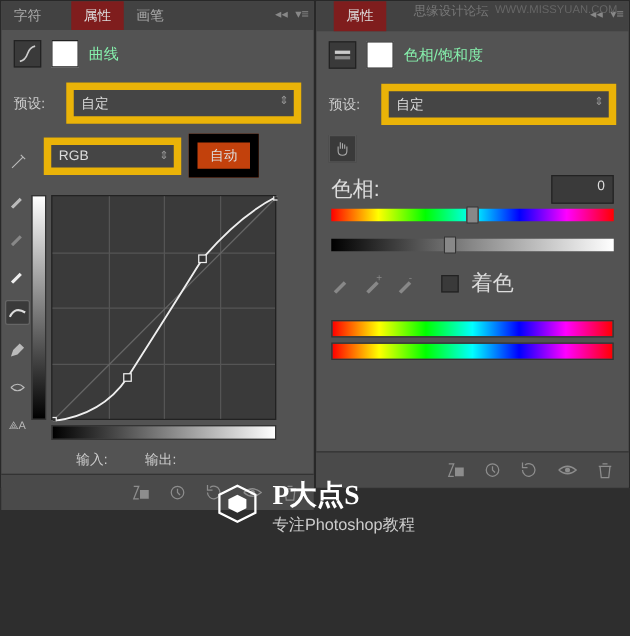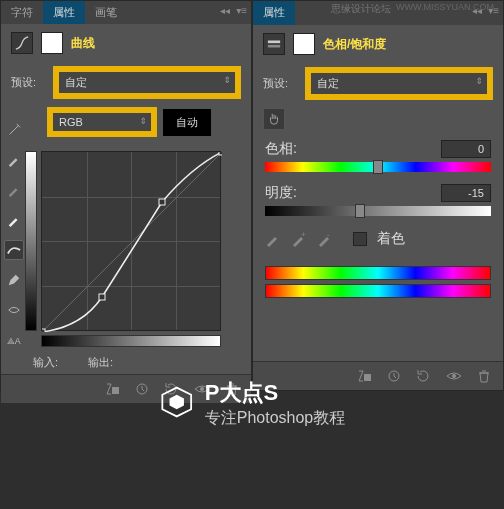--- a/index.html
+++ b/index.html
@@ -1,68 +1,68 @@
 <!DOCTYPE html>
 <html><head>
 <meta charset="utf-8">
 <style>
 * { margin: 0; padding: 0; box-sizing: border-box; font-family: "Microsoft YaHei", sans-serif; }
 body { background: #2e2e2e; width: 504px; height: 509px; position: relative; overflow: hidden; }
 .container { display: flex; width: 504px; height: 391px; }
 .panel { width: 252px; background: #535353; border: 1px solid #282828; display: flex; flex-direction: column; }
 .tabs { display: flex; background: #424242; height: 24px; position: relative; }
 .tab { padding: 4px 10px; font-size: 11px; color: #aaa; cursor: pointer; }
-.tab.active { background: #0c4a6e; color: #ddd; }
+.tab.active { background: #7f1d1d; color: #ddd; margin-left: 14px; }
 .tab-icons { position: absolute; right: 4px; top: 4px; display: flex; gap: 6px; }
 .tab-icons span { color: #888; font-size: 10px; cursor: pointer; }
 .adj-header { display: flex; align-items: center; padding: 8px 10px; gap: 8px; }
 .adj-icon { width: 22px; height: 22px; background: #3a3a3a; border: 1px solid #222; display: flex; align-items: center; justify-content: center; }
 .adj-icon svg { width: 14px; height: 14px; }
 .mask-thumb { width: 22px; height: 22px; background: #fff; border: 1px solid #222; }
-.adj-title { color: #fde047; font-size: 12px; font-weight: bold; }
+.adj-title { color: #86efac; font-size: 12px; }
 .row { display: flex; align-items: center; padding: 4px 10px; gap: 6px; }
 .label { color: #ccc; font-size: 11px; width: 36px; }
 .select { flex: 1; background: #454545; border: 6px solid #eab308; color: #ddd; font-size: 11px; padding: 3px 6px; position: relative; }
 .select::after { content: "⇕"; position: absolute; right: 4px; color: #999; font-size: 9px; }
-.btn { background: #000000; border: 3px solid #000000; color: #ddd; font-size: 11px; padding: 3px 10px; cursor: pointer; }
+.btn { background: #c2410c; border: 7px solid #000000; color: #ddd; font-size: 11px; padding: 3px 10px; cursor: pointer; }
 .sidebar { position: absolute; left: 4px; top: 120px; display: flex; flex-direction: column; gap: 10px; }
 .sidebar-tool { width: 20px; height: 20px; display: flex; align-items: center; justify-content: center; cursor: pointer; }
 .sidebar-tool svg { width: 14px; height: 14px; fill: #bbb; }
 .sidebar-tool.active { background: #3a3a3a; border: 1px solid #666; border-radius: 2px; }
 .curve-area { position: relative; margin: 10px 10px 4px 40px; }
 .grad-v { position: absolute; left: -16px; top: 0; width: 12px; height: 180px; background: linear-gradient(to bottom, #fff, #000); border: 1px solid #333; }
 .curve-grid { width: 180px; height: 180px; background: #3a3a3a; border: 1px solid #222; position: relative; }
 .grid-line-h, .grid-line-v { position: absolute; background: #555; }
 .grid-line-h { width: 100%; height: 1px; }
 .grid-line-v { height: 100%; width: 1px; }
 .curve-svg { position: absolute; top: 0; left: 0; width: 180px; height: 180px; }
 .grad-h { margin-left: 0; margin-top: 4px; width: 180px; height: 12px; background: linear-gradient(to right, #000, #fff); border: 1px solid #333; }
-.io-row { display: flex; gap: 30px; padding: 4px 32px; }
+.io-row { display: flex; gap: 30px; padding: 4px 60px; }
 .io-label { color: #ccc; font-size: 11px; }
 .footer { margin-top: auto; background: #4a4a4a; border-top: 1px solid #333; padding: 6px 10px; display: flex; justify-content: flex-end; gap: 12px; }
 .footer-icon { width: 18px; height: 16px; cursor: pointer; opacity: 0.7; }
 .footer-icon svg { width: 100%; height: 100%; fill: #aaa; }
 .slider-row { padding: 6px 12px; }
 .slider-label-row { display: flex; justify-content: space-between; margin-bottom: 4px; }
-.slider-label { color: #ddd; font-size: 14px; }
+.slider-label { color: #ddd; font-size: 17px; }
 .slider-value { background: #3a3a3a; border: 1px solid #222; color: #ddd; font-size: 11px; padding: 2px 6px; width: 50px; text-align: right; }
 .slider-track { height: 10px; position: relative; margin-top: 2px; }
 .slider-track.hue { background: linear-gradient(to right, red, yellow, lime, cyan, blue, magenta, red); }
 .slider-track.sat { background: linear-gradient(to right, #400, #888); }
 .slider-track.light { background: linear-gradient(to right, #000, #888, #fff); }
 .slider-thumb { position: absolute; top: -2px; width: 10px; height: 14px; background: #888; border: 1px solid #333; transform: translateX(-50%); }
 .eyedropper-row { display: flex; gap: 10px; padding: 8px 12px; align-items: center; }
 .eyedropper-row svg { width: 16px; height: 16px; fill: #888; cursor: pointer; }
 .checkbox { width: 14px; height: 14px; background: #3a3a3a; border: 1px solid #222; margin-left: 10px; }
 .spectrum { margin: 10px 12px; height: 14px; background: linear-gradient(to right, red, yellow, lime, cyan, blue, magenta, red); border: 1px solid #333; }
 .spectrum + .spectrum { margin-top: 4px; }
 .watermark { position: absolute; left: 50%; transform: translateX(-50%); bottom: 80px; text-align: left; color: #fff; display: flex; align-items: center; gap: 10px; }
 .watermark-icon svg { width: 36px; height: 36px; fill: #fff; }
-.watermark-text .big { font-size: 22px; font-weight: bold; }
-.watermark-text .small { font-size: 16px; color: #ccc; }
+.watermark-text .big { font-size: 22px; font-weight: bold; font-family: Liberation Serif, serif; }
+.watermark-text .small { font-size: 13px; color: #ccc; }
 .watermark-top { position: absolute; top: 2px; left: 331px; font-size: 10px; color: #777; }
 .watermark-url { position: absolute; top: 2px; right: 10px; font-size: 9px; color: #666; }
 .hand-icon { width: 22px; height: 22px; background: #3a3a3a; border: 1px solid #555; display: flex; align-items: center; justify-content: center; margin-right: 4px; }
 .hand-icon svg { width: 14px; height: 14px; fill: #aaa; }
 </style>
 </head>
 <body>
 
 <div class="container">
 
@@ -82,21 +82,21 @@
             <path d="M1 15 Q6 14 8 8 T15 1" stroke="#ccc" fill="none" stroke-width="1.5"></path>
           </svg>
       </div>
       <div class="mask-thumb"></div>
       <div class="adj-title">曲线</div>
     </div>
     <div class="row">
       <div class="label">预设:</div>
       <div class="select">自定</div>
     </div>
-    <div class="row" style="padding-left:46px">
+    <div class="row" style="padding-left:34px">
       <div class="select" style="flex:0 0 110px">RGB</div>
       <div class="btn">自动</div>
     </div>
 
     <div class="sidebar">
       <div class="sidebar-tool">
           <svg viewBox="0 0 16 16">
             <path d="M3 13 L13 3 M11 1 L15 5" stroke="#bbb" fill="none"></path>
           </svg>
         </div>
@@ -220,24 +220,20 @@
         <div class="slider-label">色相:</div>
         <div class="slider-value">0</div>
       </div>
       <div class="slider-track hue">
         <div class="slider-thumb" style="left:50%"></div>
       </div>
     </div>
 
 
     <div class="slider-row">
-      <div class="slider-label-row">
-        <div class="slider-label">明度:</div>
-        <div class="slider-value">-15</div>
-      </div>
       <div class="slider-track light">
         <div class="slider-thumb" style="left:42%"></div>
       </div>
     </div>
 
     <div class="eyedropper-row">
       <svg viewBox="0 0 16 16">
           <path d="M2 14 L10 6 L12 8 L4 16 Z" fill="#888"></path>
         </svg>
       <svg viewBox="0 0 16 16">

